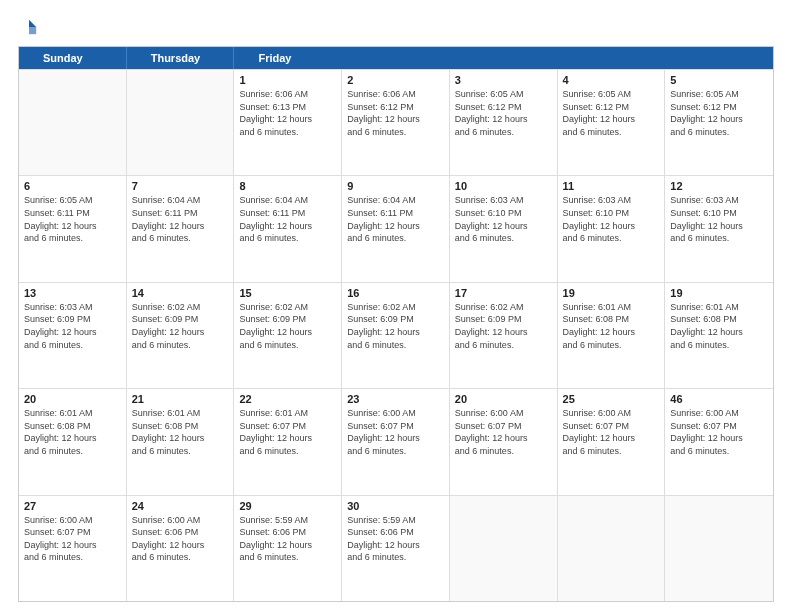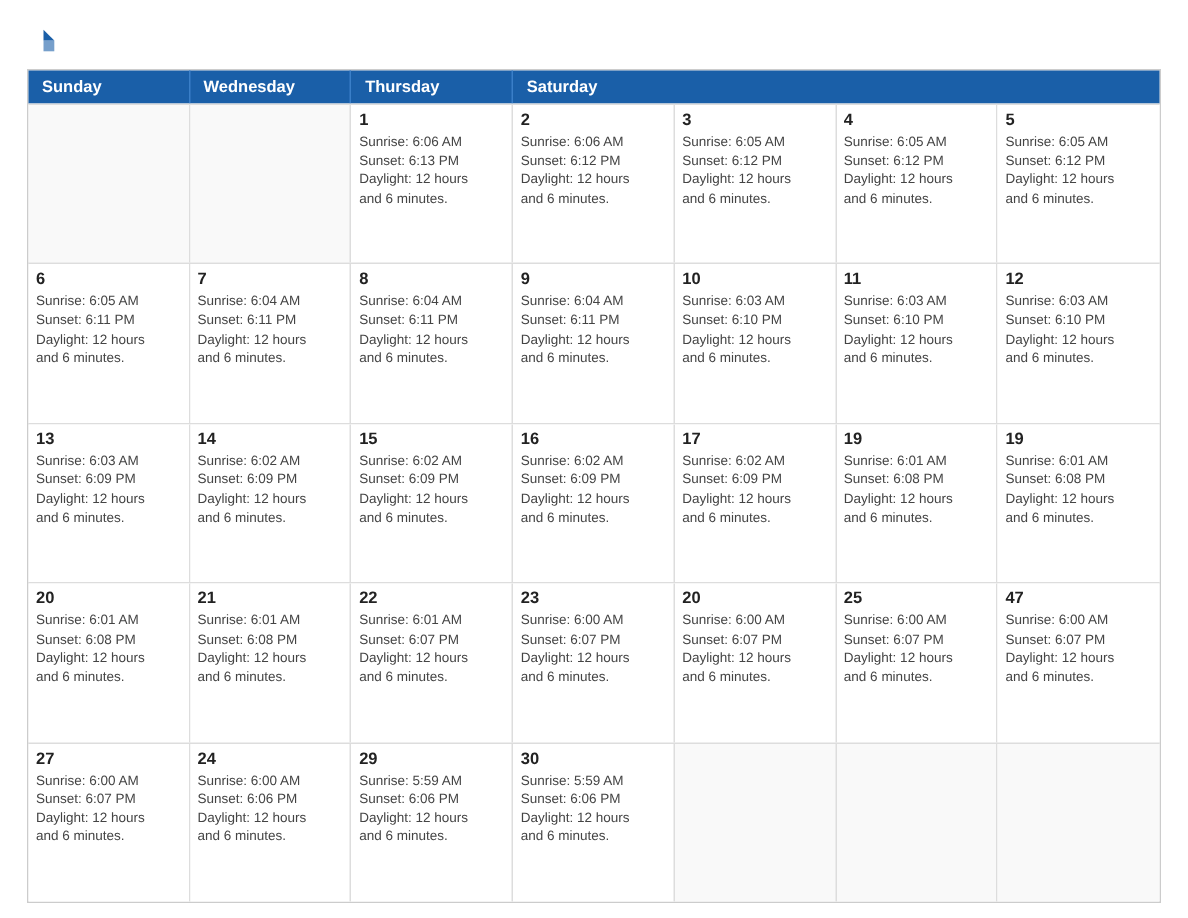--- a/index.html
+++ b/index.html
@@ -64,21 +64,21 @@
     }
     .cal-header {
       display: grid;
       grid-template-columns: repeat(7, 1fr);
       background: #1a5fa8;
     }
     .cal-header-cell {
       color: #fff;
       font-size: 11px;
       font-weight: bold;
-      padding: 5px 9px;
+      padding: 5px 24px;
       border-right: 1px solid #3a7fc8;
     }
     .cal-header-cell:last-child { border-right: none; }
     .cal-body {
       flex: 1;
       display: flex;
       flex-direction: column;
     }
     .cal-row {
       display: grid;
@@ -129,23 +129,22 @@
     </div>
     <div class="title-block">
       <div class="main-title"></div>
       <div class="subtitle"></div>
     </div>
   </div>
 
   <div class="calendar">
     <div class="cal-header">
     <div class="cal-header-cell">Sunday</div>
-        <div class="cal-header-cell">Wednesday</div>
         <div class="cal-header-cell">Thursday</div>
-        <div class="cal-header-cell">Saturday</div>
+        <div class="cal-header-cell">Friday</div>
       </div>
     <div class="cal-body">
     <div class="cal-row">
           <div class="cal-cell empty"></div>
           <div class="cal-cell empty"></div>
           <div class="cal-cell">
             <div class="day-num">1</div>
             <div class="cell-info" style="white-space: pre-line;">Sunrise: 6:06 AM
 Sunset: 6:13 PM
 Daylight: 12 hours
@@ -319,21 +318,21 @@
 and 6 minutes.</div>
           </div>
           <div class="cal-cell">
             <div class="day-num">25</div>
             <div class="cell-info" style="white-space: pre-line;">Sunrise: 6:00 AM
 Sunset: 6:07 PM
 Daylight: 12 hours
 and 6 minutes.</div>
           </div>
           <div class="cal-cell">
-            <div class="day-num">47</div>
+            <div class="day-num">46</div>
             <div class="cell-info" style="white-space: pre-line;">Sunrise: 6:00 AM
 Sunset: 6:07 PM
 Daylight: 12 hours
 and 6 minutes.</div>
           </div>
         </div>
         <div class="cal-row">
           <div class="cal-cell">
             <div class="day-num">27</div>
             <div class="cell-info" style="white-space: pre-line;">Sunrise: 6:00 AM

